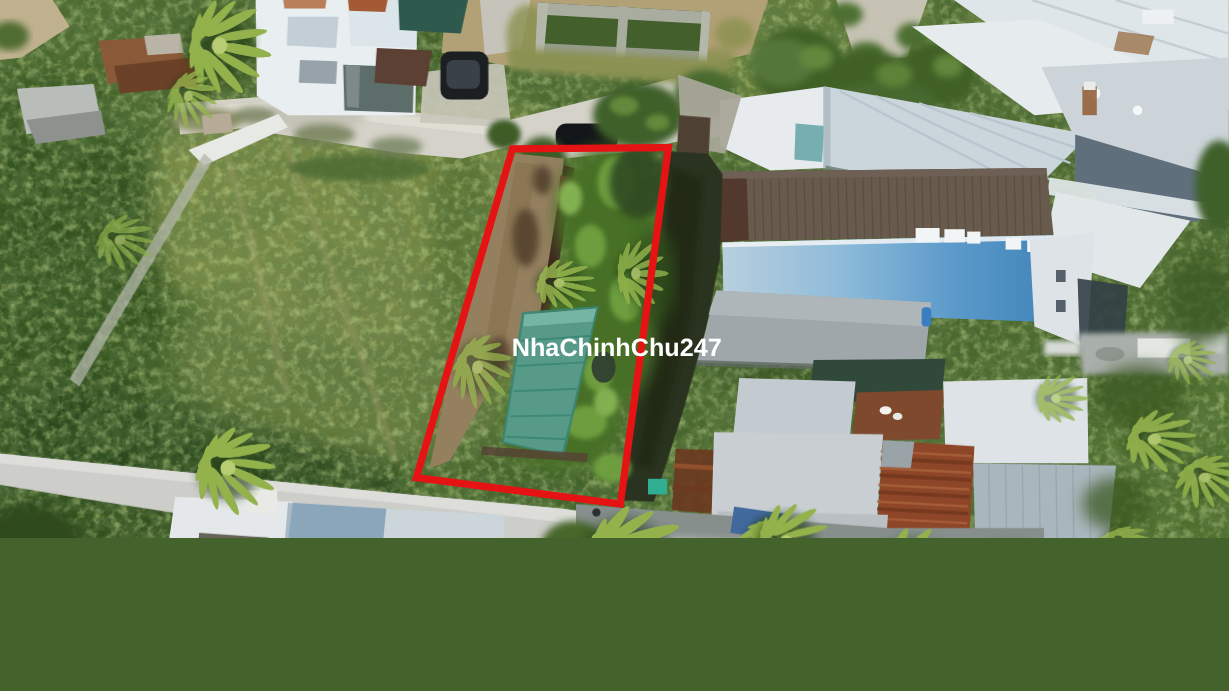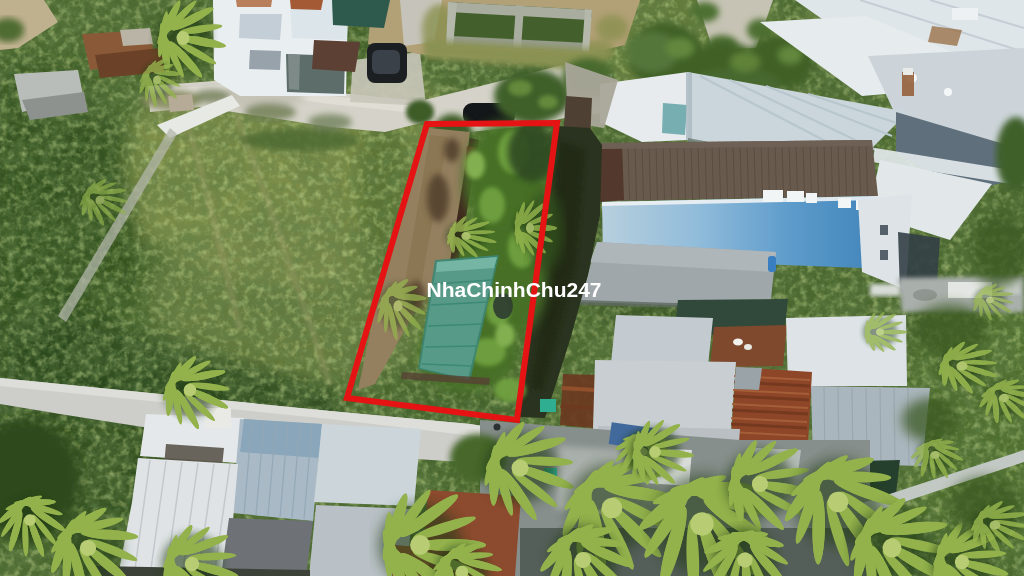--- a/index.html
+++ b/index.html
@@ -1,16 +1,16 @@
 <!DOCTYPE html>
 <html><head>
 <meta charset="utf-8">
 <style>
   html,body{margin:0;padding:0;background:#44622c;}
-  #scene{width:1024px;height:576px;overflow:hidden;position:relative;font-family:"Liberation Sans", sans-serif;}
+  #scene{width:1024px;height:448px;overflow:hidden;position:relative;font-family:"Liberation Sans", sans-serif;}
 </style>
 </head>
 <body>
 <div id="scene">
 <svg width="1024" height="576" viewBox="0 0 1024 576" xmlns="http://www.w3.org/2000/svg" xmlns:xlink="http://www.w3.org/1999/xlink">
 <defs>
   <filter id="vegDark" x="-5%" y="-5%" width="110%" height="110%">
     <feTurbulence type="fractalNoise" baseFrequency="0.12" numOctaves="3" seed="11"></feTurbulence>
     <feColorMatrix type="matrix" values="0 0 0 0 0.13  0 0 0 0 0.23  0 0 0 0 0.07  1.1 0 0 0 -0.38"></feColorMatrix>
   </filter>

